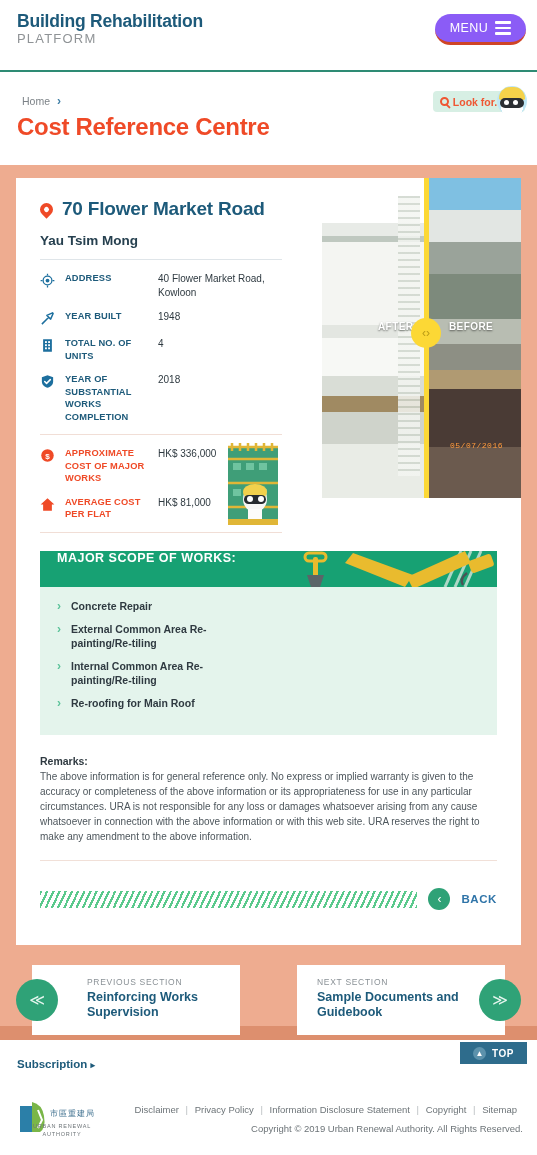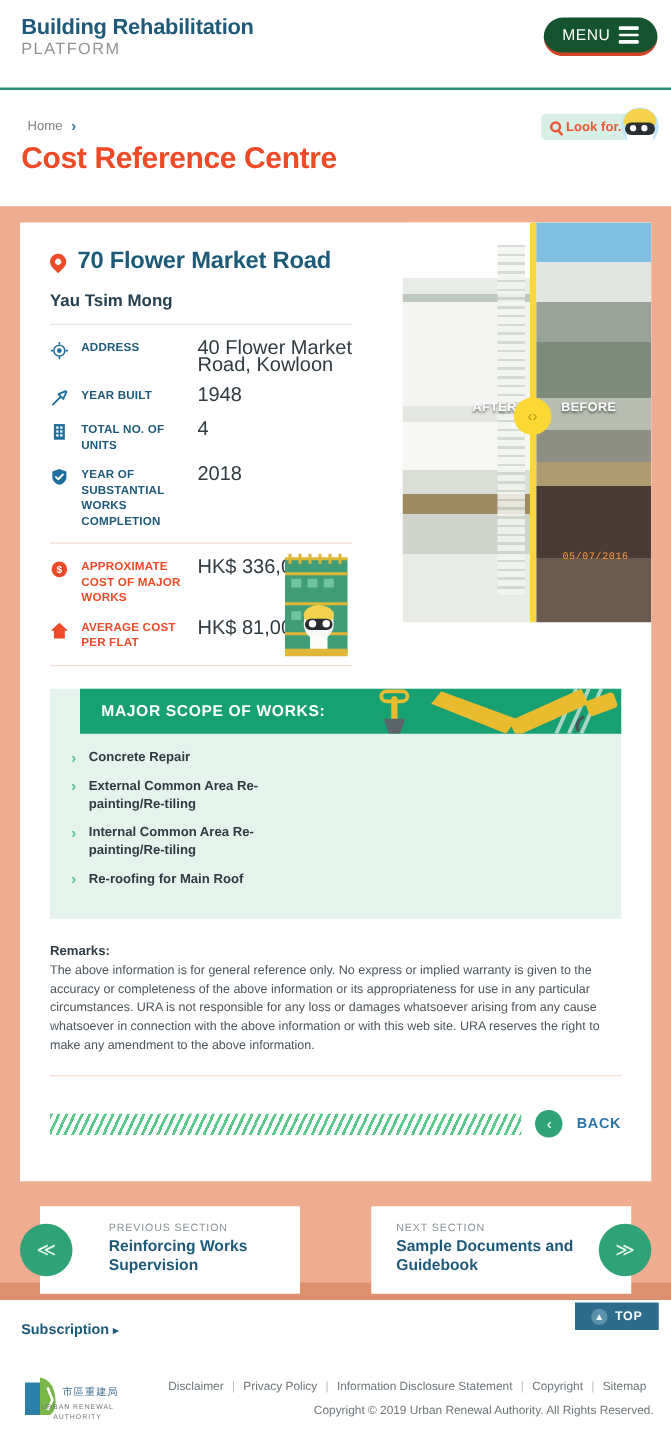--- a/index.html
+++ b/index.html
@@ -20,21 +20,21 @@
   .brand-line1 {
     font-size: 17.5px; font-weight: bold; color: #1d5a7a; letter-spacing: -0.2px;
     line-height: 20px;
   }
   .brand-line2 {
     font-size: 13px; color: #8f9396; letter-spacing: 1.2px; line-height: 16px;
   }
   .menu-btn {
     position: absolute; right: 11px; top: 14px;
     width: 91px; height: 31px; border-radius: 16px;
-    background: #14532d; border-bottom: 3px solid #cf4526;
+    background: #8b5cf6; border-bottom: 3px solid #cf4526;
     display: flex; align-items: center; justify-content: center; gap: 7px;
     cursor: pointer;
   }
   .menu-btn .lbl { color: #fff; font-size: 12.5px; letter-spacing: 0.4px; }
   .burger { display: flex; flex-direction: column; gap: 3px; }
   .burger i { display: block; width: 16px; height: 2.4px; background: #fff; border-radius: 1px; }
 
   
   .crumbzone { position: relative; height: 93px; background: #fff; }
   .breadcrumb {
@@ -118,21 +118,21 @@
   .spec-wrap { padding: 0 24px; width: 290px; }
   .spec-rule { height: 1px; background: #dfe5e9; margin: 11px 0 12px 0; }
   .spec-rule.soft { background: #f1ded6; }
 
   .spec-row { display: flex; margin-bottom: 11px; }
   .spec-ico { width: 25px; flex: 0 0 25px; padding-top: 1px; }
   .spec-lab {
     width: 93px; flex: 0 0 93px; font-size: 9.3px; font-weight: bold;
     color: #1d5a7a; line-height: 12.5px; letter-spacing: 0.15px;
   }
-  .spec-val { font-size: 16px; color: #2f3a41; line-height: 13.5px; }
+  .spec-val { font-size: 10px; color: #2f3a41; line-height: 13.5px; }
   .spec-row.cost .spec-lab { color: #ef4a27; }
 
   .ico-box { width: 15px; height: 15px; display: block; }
 
   .cost-zone { position: relative; }
   .worker-art {
     position: absolute; right: 0px; top: -8px; width: 58px; height: 88px;
   }
 
   
@@ -178,21 +178,21 @@
       #cfd6cd 0 2px, #f3f5f1 2px 7px);
     opacity: .85;
   }
 
   
   .scope {
     margin: 18px 24px 0 24px; background: #e4f4ec;
   }
   .scope-head {
     position: relative; height: 36px; background: #17a173; overflow: hidden;
-    display: flex; align-items: center; margin-left: 24px;
+    display: flex; 
   }
   .scope-head .ttl {
     position: relative; z-index: 2; padding-left: 17px;
     font-size: 12.5px; font-weight: bold; color: #fff; letter-spacing: 0.5px;
   }
   .tools { position: absolute; right: 0; top: 0; width: 240px; height: 36px; }
   .scope-list { padding: 12px 0 16px 17px; }
   .scope-item {
     display: flex; gap: 10px; margin-bottom: 8px; cursor: pointer;
   }

